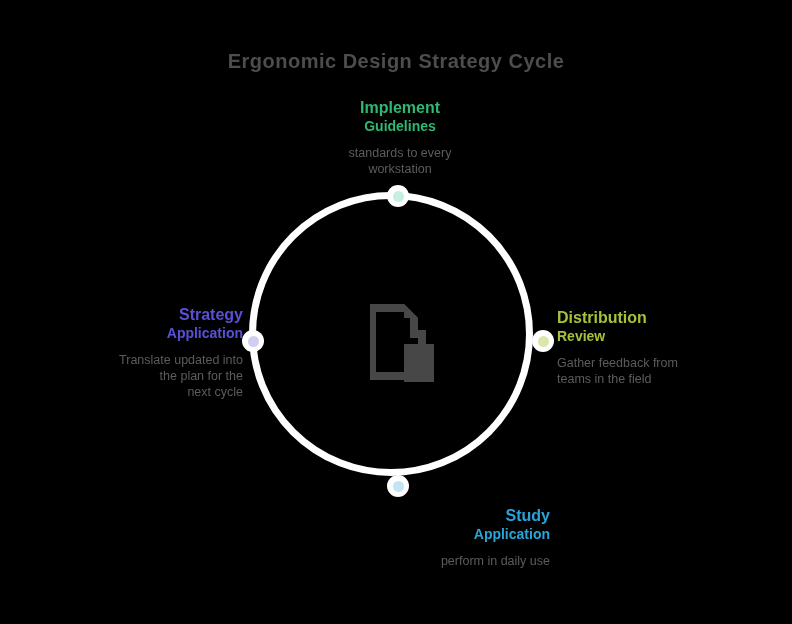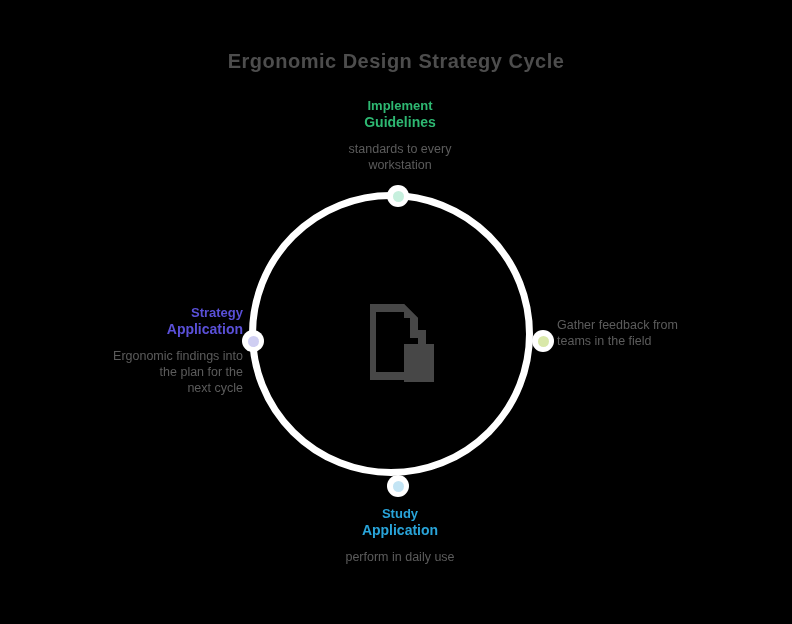--- a/index.html
+++ b/index.html
@@ -22,26 +22,26 @@
   .node .dot{width:11px;height:11px;border-radius:50%;}
   .node-top{left:387px;top:185px;}
   .node-right{left:532px;top:330px;}
   .node-bottom{left:387px;top:475px;}
   .node-left{left:242px;top:330px;}
   
   .center-icon{position:absolute;left:360px;top:300px;width:76px;height:84px;}
   
   .phase{position:absolute;}
   .ph-label{font-weight:bold;line-height:1.25;}
-  .ph-label .l1{font-size:13px;}
+  .ph-label .l1{font-size:16px;}
   .ph-label .l2{font-size:14px;}
   .ph-desc{margin-top:9px;color:#5c5c5c;font-size:12.5px;line-height:1.3;}
   .phase-top{left:250px;top:98px;width:300px;text-align:center;}
   .phase-right{left:557px;top:308px;width:180px;text-align:left;}
-  .phase-bottom{left:250px;top:506px;width:300px;text-align:center;}
+  .phase-bottom{left:250px;top:506px;width:300px;text-align:right;}
   .phase-left{left:60px;top:305px;width:183px;text-align:right;}
   .c-green{color:#2eb872;}
   .c-lime{color:#a6c23b;}
   .c-blue{color:#29a4d9;}
   .c-purple{color:#5a50d8;}
 </style>
 </head>
 <body>
 
 <div class="stage">
@@ -77,20 +77,24 @@
       <div class="l1">Implement</div>
       <div class="l2">Guidelines</div>
     </div>
     <div class="ph-desc">
       <div>standards to every</div>
       <div>workstation</div>
     </div>
   </div>
 
   <div class="phase phase-right">
+    <div class="ph-label c-lime">
+      <div class="l1">Distribution</div>
+      <div class="l2">Review</div>
+    </div>
     <div class="ph-desc">
       <div>Gather feedback from</div>
       <div>teams in the field</div>
     </div>
   </div>
 
   <div class="phase phase-bottom">
     <div class="ph-label c-blue">
       <div class="l1">Study</div>
       <div class="l2">Application</div>
@@ -99,19 +103,19 @@
       <div>perform in daily use</div>
     </div>
   </div>
 
   <div class="phase phase-left">
     <div class="ph-label c-purple">
       <div class="l1">Strategy</div>
       <div class="l2">Application</div>
     </div>
     <div class="ph-desc">
-      <div>Ergonomic findings into</div>
+      <div>Translate updated into</div>
       <div>the plan for the</div>
       <div>next cycle</div>
     </div>
   </div>
 
 </div>
 
 </body></html>

